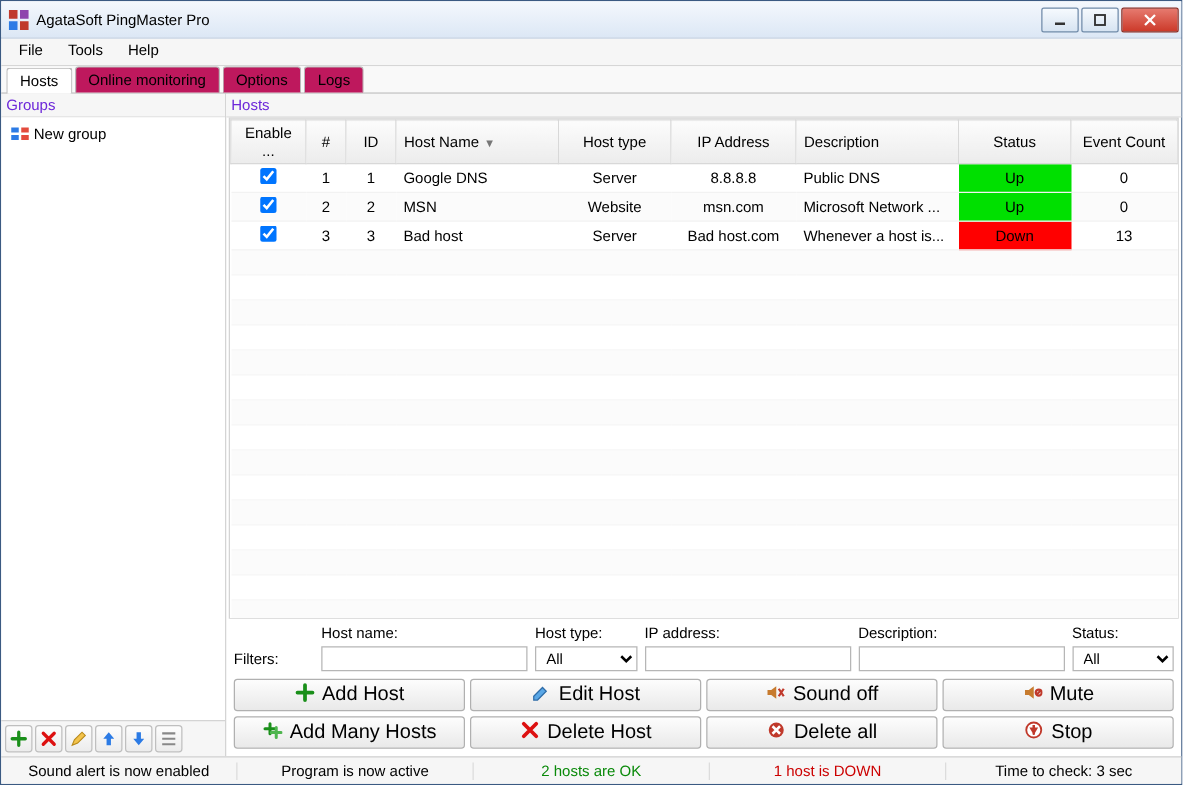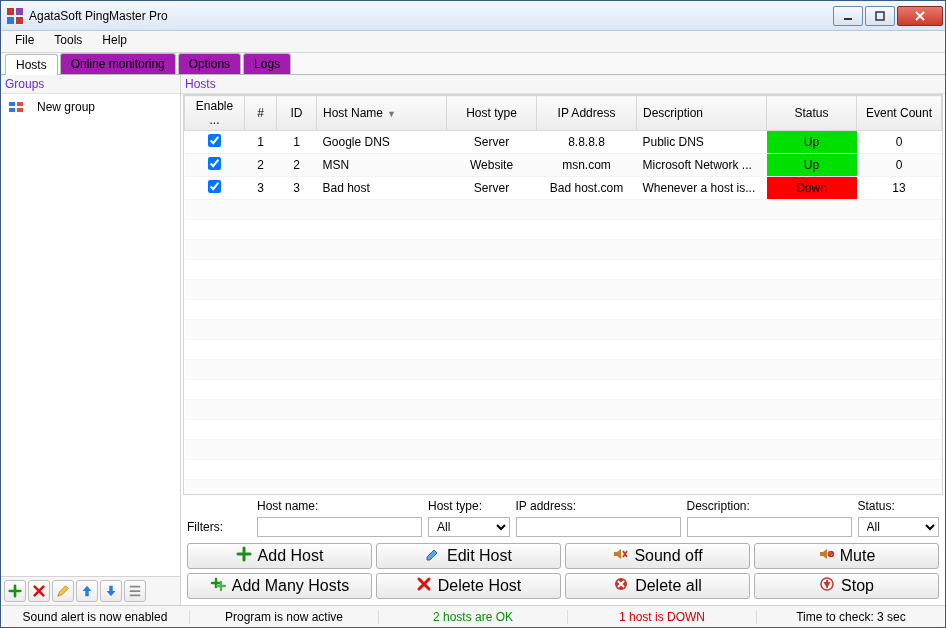--- a/index.html
+++ b/index.html
@@ -47,34 +47,34 @@
 .menubar .menu-item { padding:2px 10px; color:#000; }
 
 .tabstrip {
   height:22px; display:flex; align-items:flex-end;
   padding-left:4px; border-bottom:1px solid #b9b9b9;
   background:#f9f9f9;
 }
 .tab {
   padding:3px 10px 3px 10px;
   border:1px solid #b9b9b9; border-bottom:none;
-  background:#a21caf; color:#000; margin-right:2px;
+  background:#be185d; color:#000; margin-right:2px;
   border-top-left-radius:3px; border-top-right-radius:3px;
   font-size:12px;
 }
 .tab.active { background:#fff; position:relative; top:1px; }
 
 .main { flex:1; display:flex; min-height:0; }
 .groups-panel {
   width:180px; border-right:1px solid #d4d4d4;
   display:flex; flex-direction:column;
 }
 .panel-label { padding:2px 4px; color:#6d28d9; background:#f6f6f6; border-bottom:1px solid #e1e1e1;}
 .tree { flex:1; padding:6px 8px; background:#fff; }
-.tree-item { display:flex; align-items:center; gap:14px; }
+.tree-item { display:flex; align-items:center; gap:4px; }
 .tree-item .gicon {
   width:14px; height:10px;
   background:
     linear-gradient(#2c7be5,#2c7be5) 0 0/6px 4px no-repeat,
     linear-gradient(#e34b3d,#e34b3d) 8px 0/6px 4px no-repeat,
     linear-gradient(#2c7be5,#2c7be5) 0 6px/6px 4px no-repeat,
     linear-gradient(#e34b3d,#e34b3d) 8px 6px/6px 4px no-repeat;
 }
 .groups-toolbar {
   display:flex; gap:2px; padding:3px; border-top:1px solid #d4d4d4;

